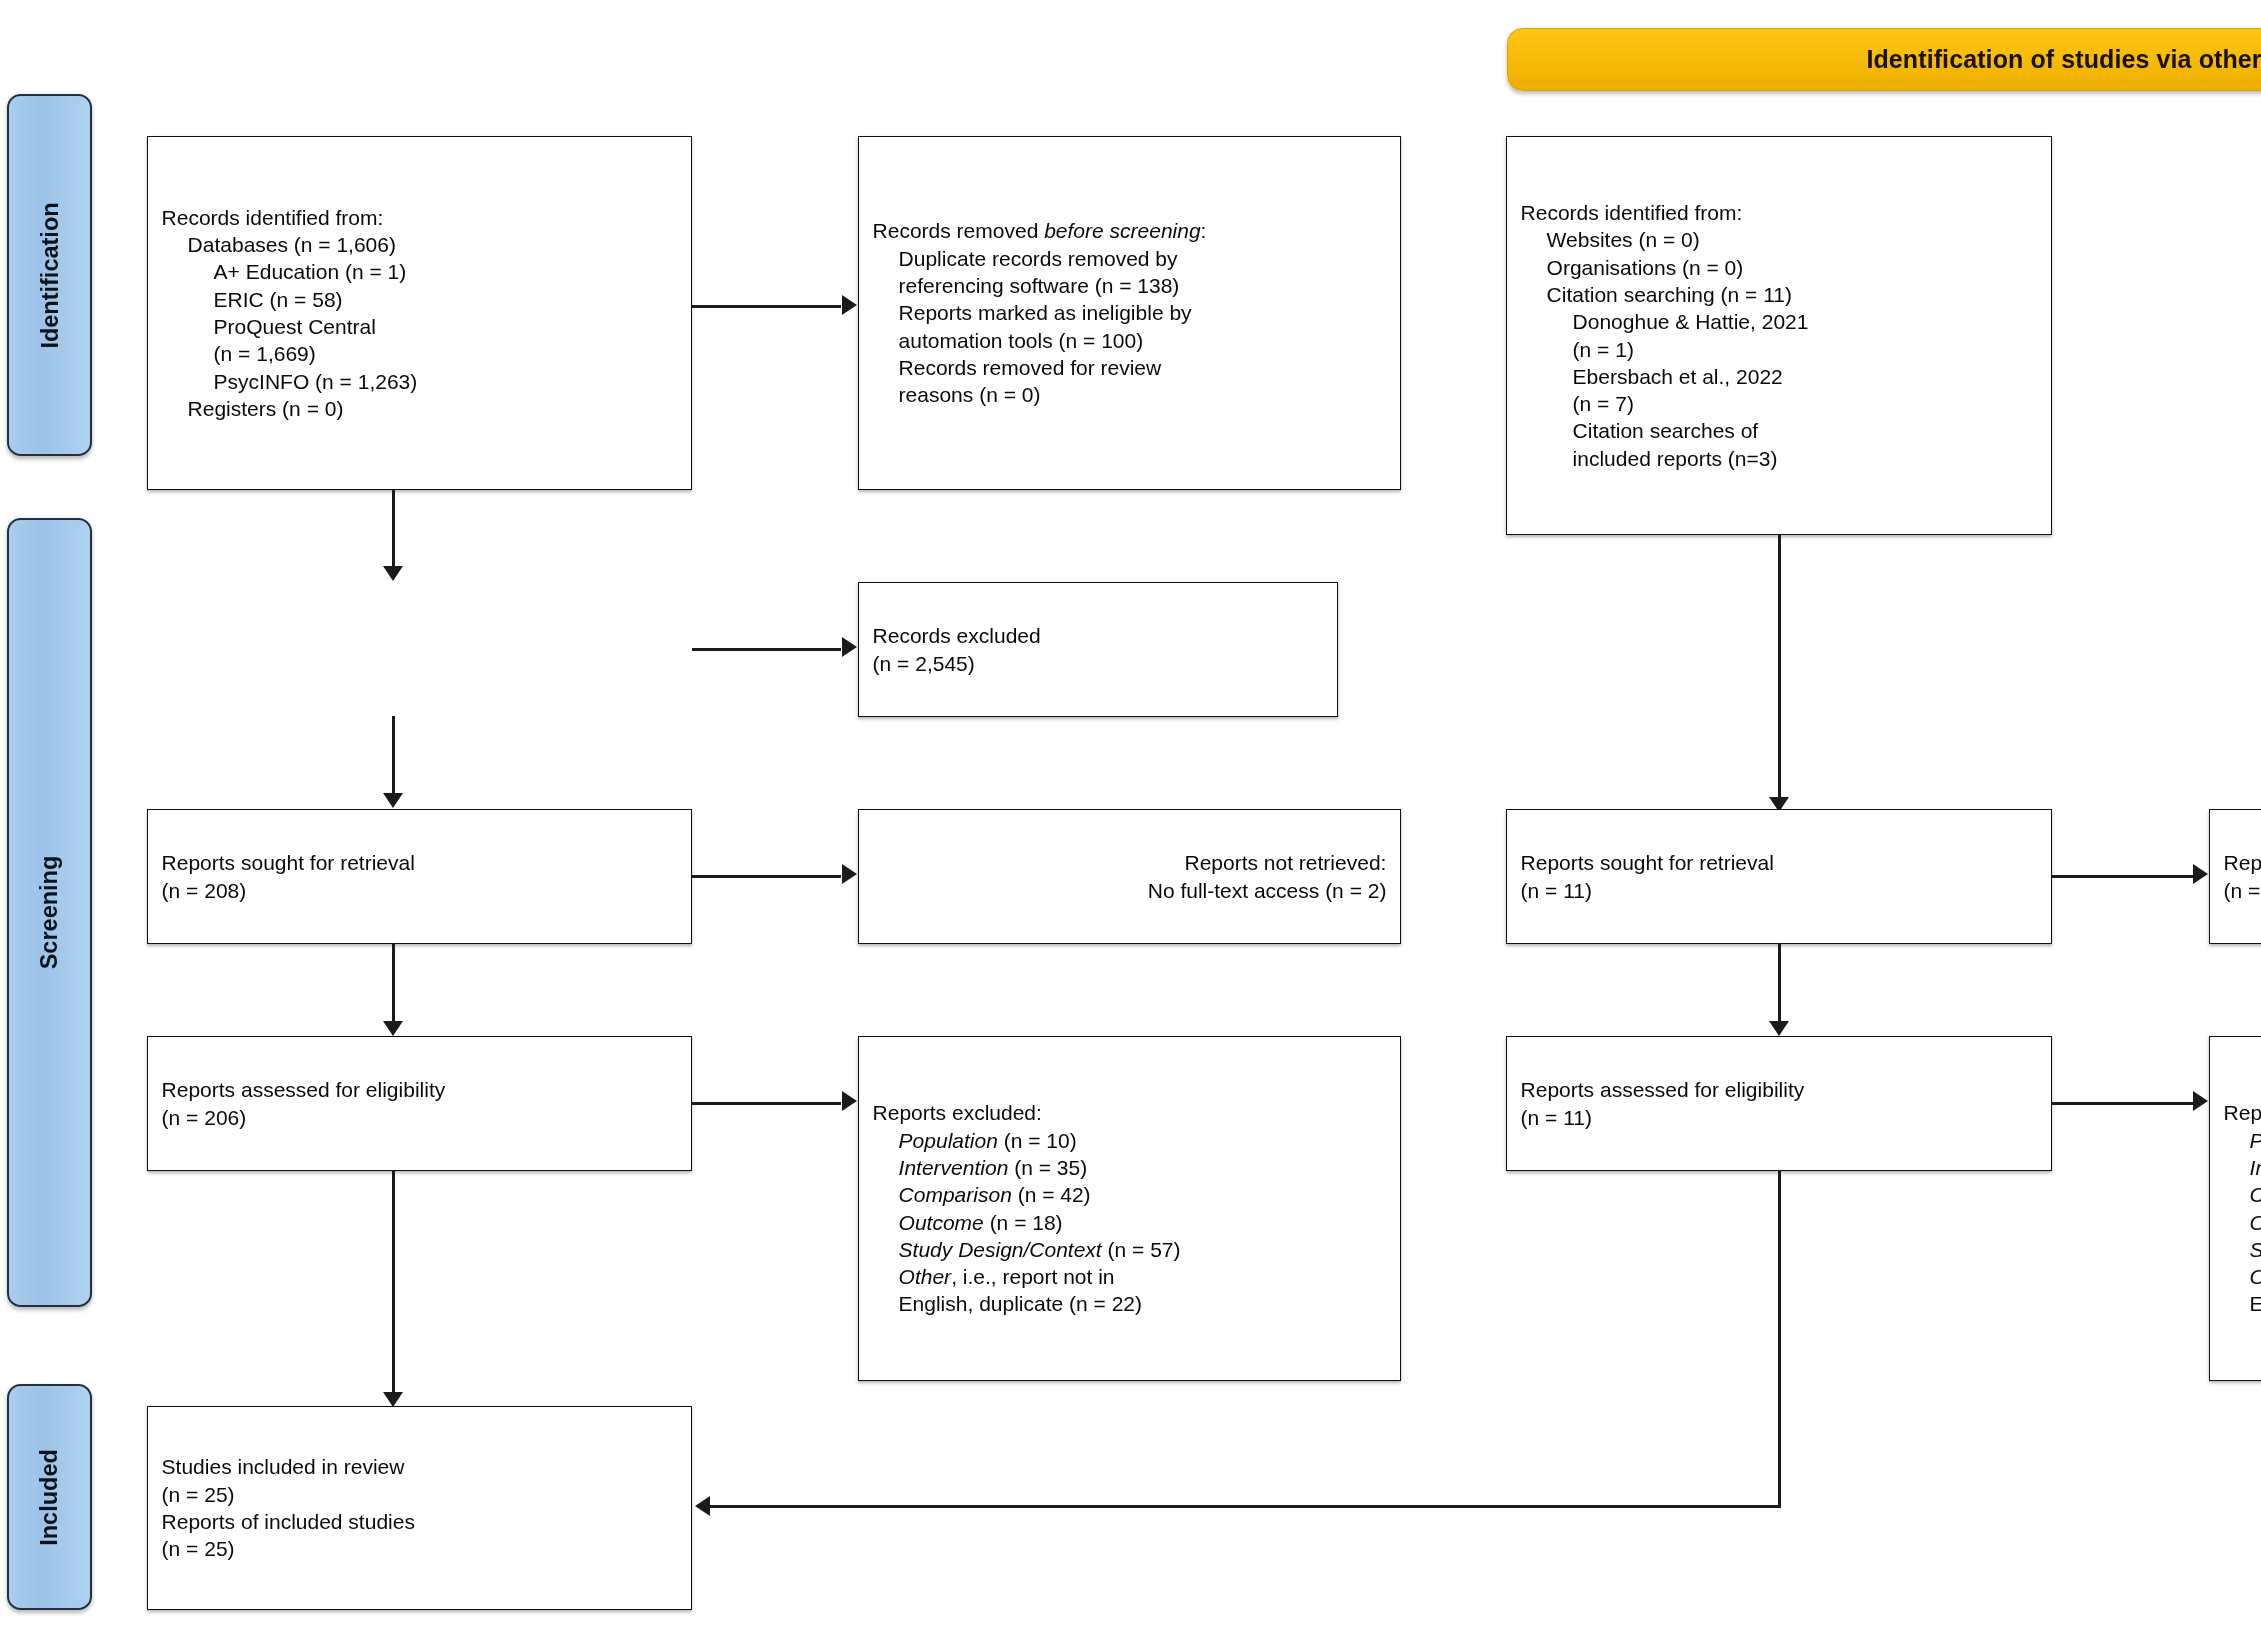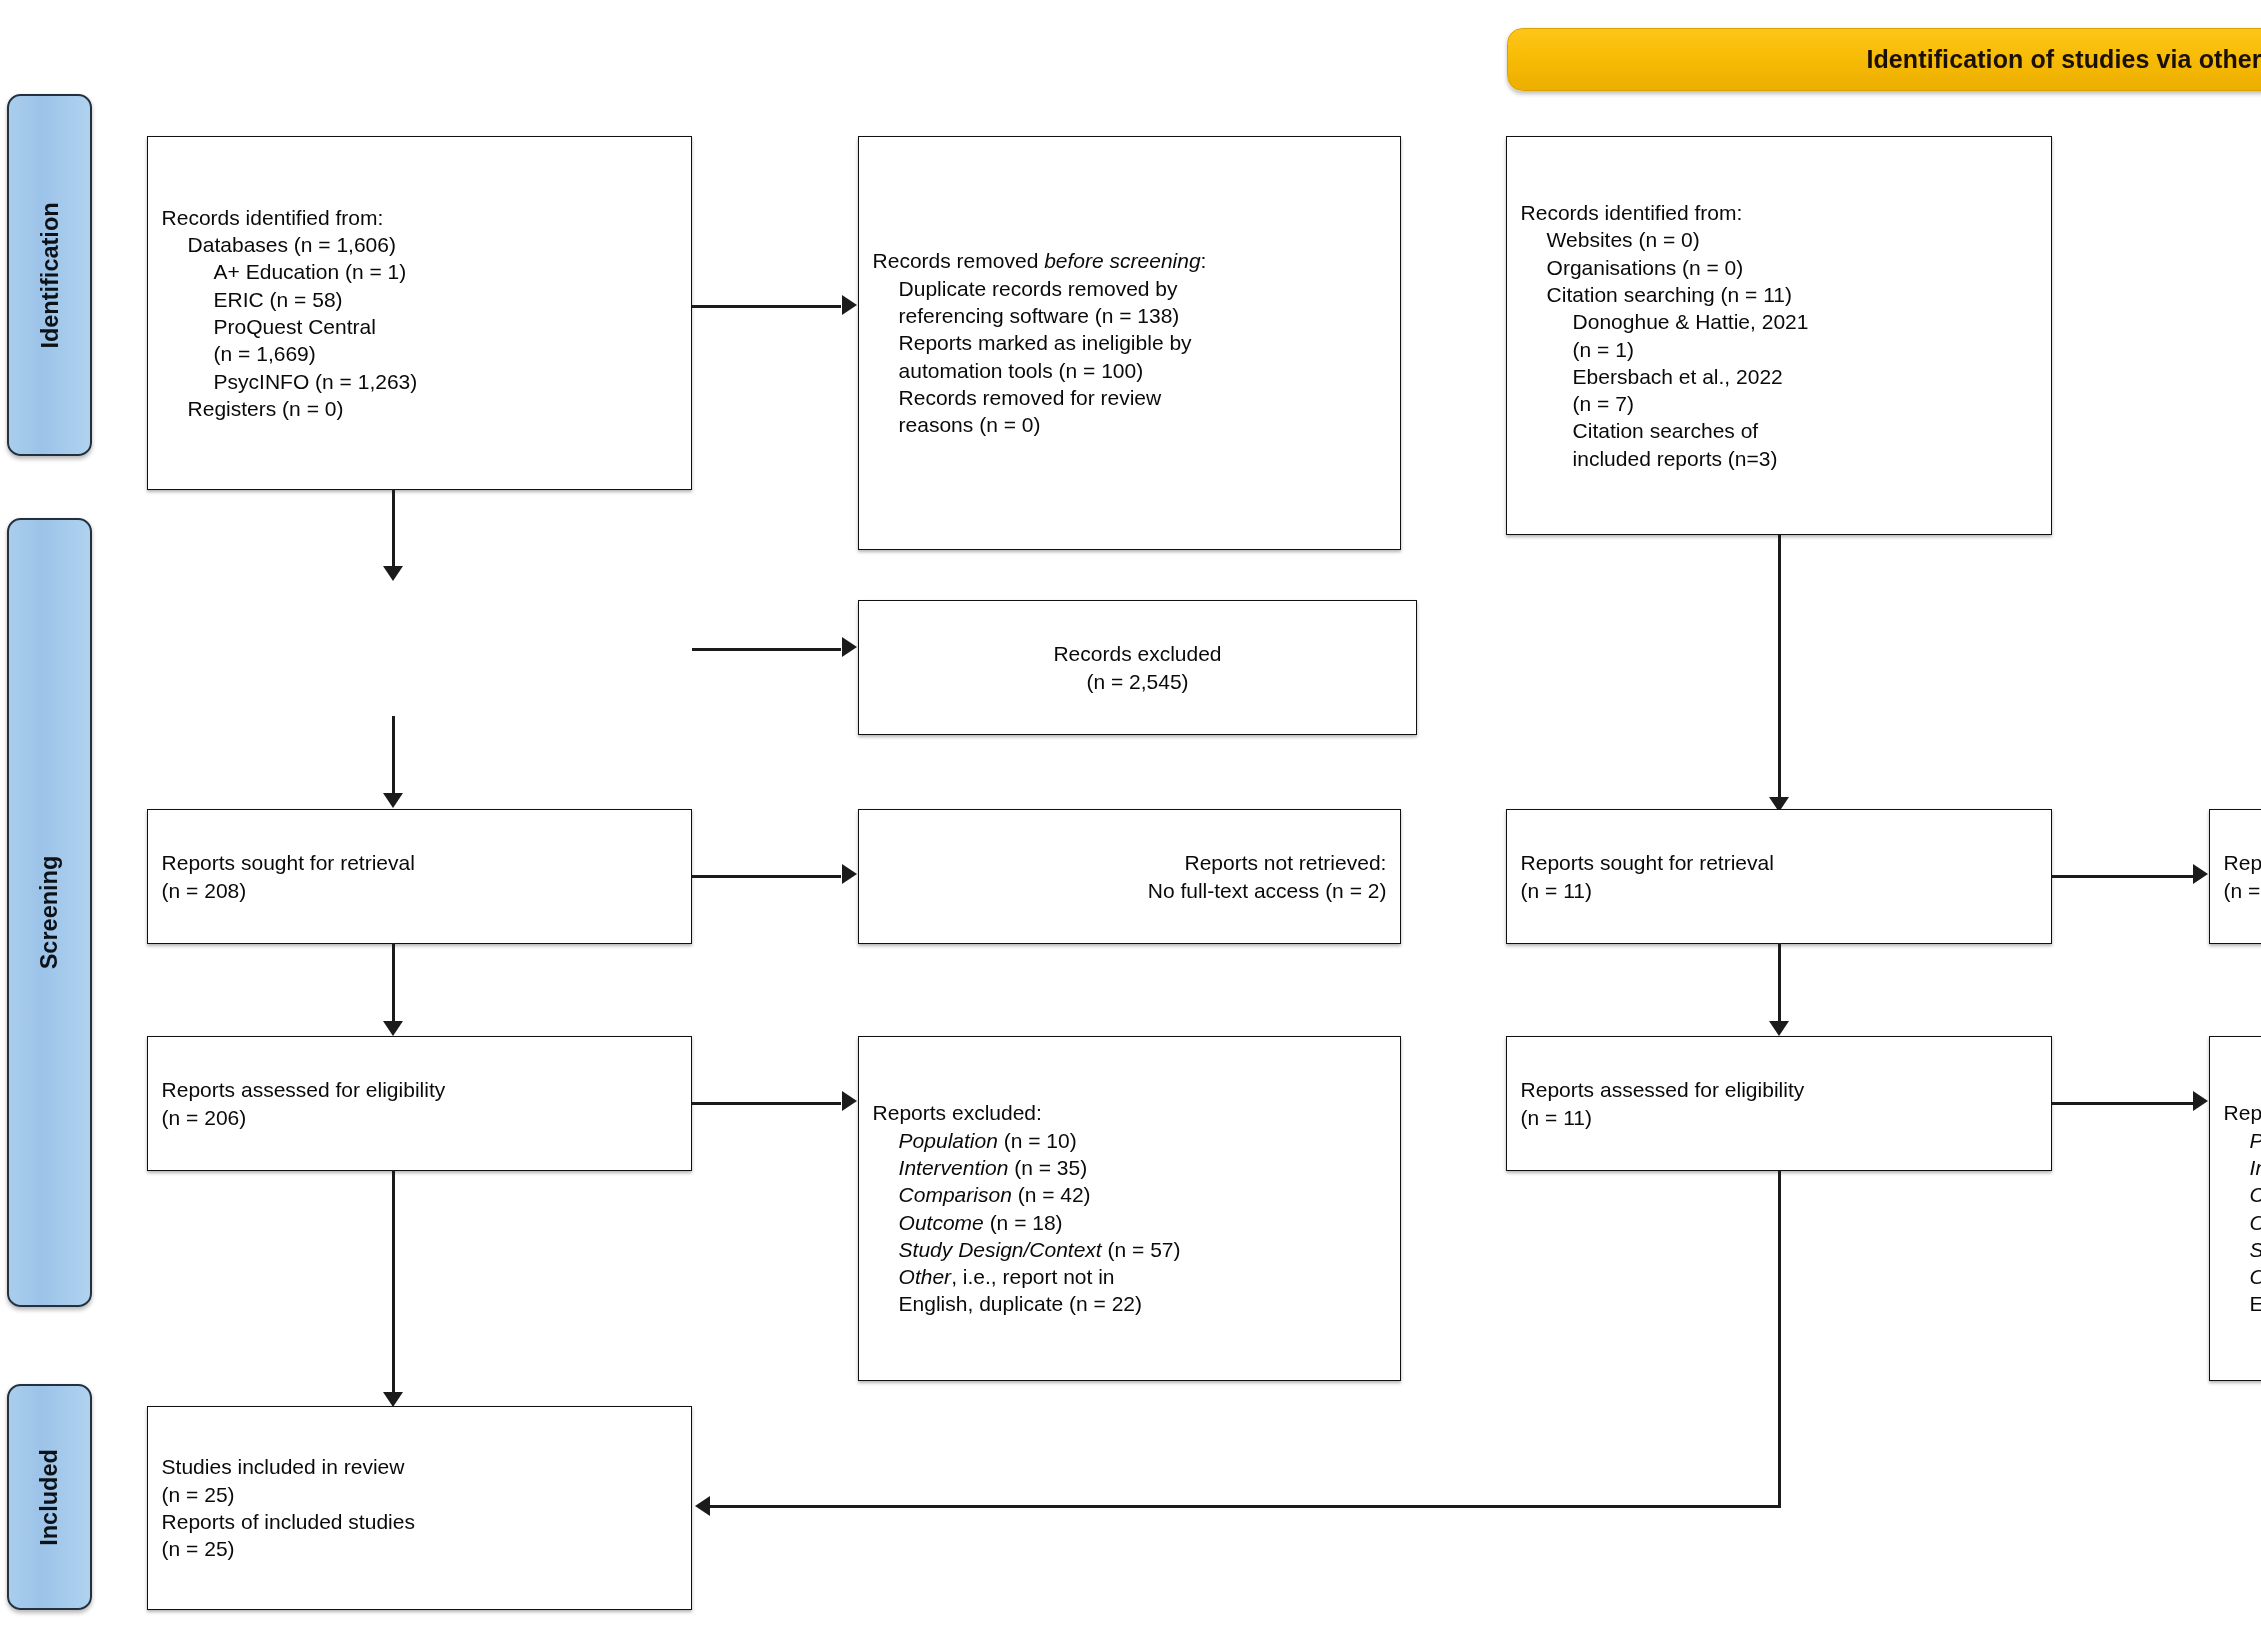--- a/index.html
+++ b/index.html
@@ -129,21 +129,21 @@
       <div class="ln">Records identified from:</div>
       <div class="ln i1">Databases (n = 1,606)</div>
       <div class="ln i2">A+ Education (n = 1)</div>
       <div class="ln i2">ERIC (n = 58)</div>
       <div class="ln i2">ProQuest Central</div>
       <div class="ln i2">(n = 1,669)</div>
       <div class="ln i2">PsycINFO (n = 1,263)</div>
       <div class="ln i1">Registers (n = 0)</div>
     </div>
 
-  <div class="fbox" style="left:858px; top:136px; width:543px; height:414px;">
+  <div class="fbox" style="left:858px; top:136px; width:543px; height:354px;">
       <div class="ln">Records removed <em>before screening</em>:</div>
       <div class="ln i1">Duplicate records removed by</div>
       <div class="ln i1">referencing software (n = 138)</div>
       <div class="ln i1">Reports marked as ineligible by</div>
       <div class="ln i1">automation tools (n = 100)</div>
       <div class="ln i1">Records removed for review</div>
       <div class="ln i1">reasons (n = 0)</div>
     </div>
 
   <div class="fbox" style="left:1506px; top:136px; width:546px; height:399px;">
@@ -162,21 +162,21 @@
   <div class="hline" style="left:692px; top:305px; width:149px;"></div>
   <div class="arrow-r" style="left:842px; top:295px;"></div>
 
   <div class="vline" style="left:392px; top:489px; height:77px;"></div>
   <div class="arrow-d" style="left:383px; top:566px;"></div>
 
   <div class="vline" style="left:1778px; top:535px; height:262px;"></div>
   <div class="arrow-d" style="left:1769px; top:797px;"></div>
 
 
-  <div class="fbox" style="left:858px; top:600px; width:559px; height:135px;align-items:center;">
+  <div class="fbox" style="left:858px; top:582px; width:480px; height:135px;">
       <div class="ln">Records excluded</div>
       <div class="ln">(n = 2,545)</div>
     </div>
 
   <div class="hline" style="left:692px; top:648px; width:149px;"></div>
   <div class="arrow-r" style="left:842px; top:637px;"></div>
 
   <div class="vline" style="left:392px; top:716px; height:77px;"></div>
   <div class="arrow-d" style="left:383px; top:793px;"></div>
 

